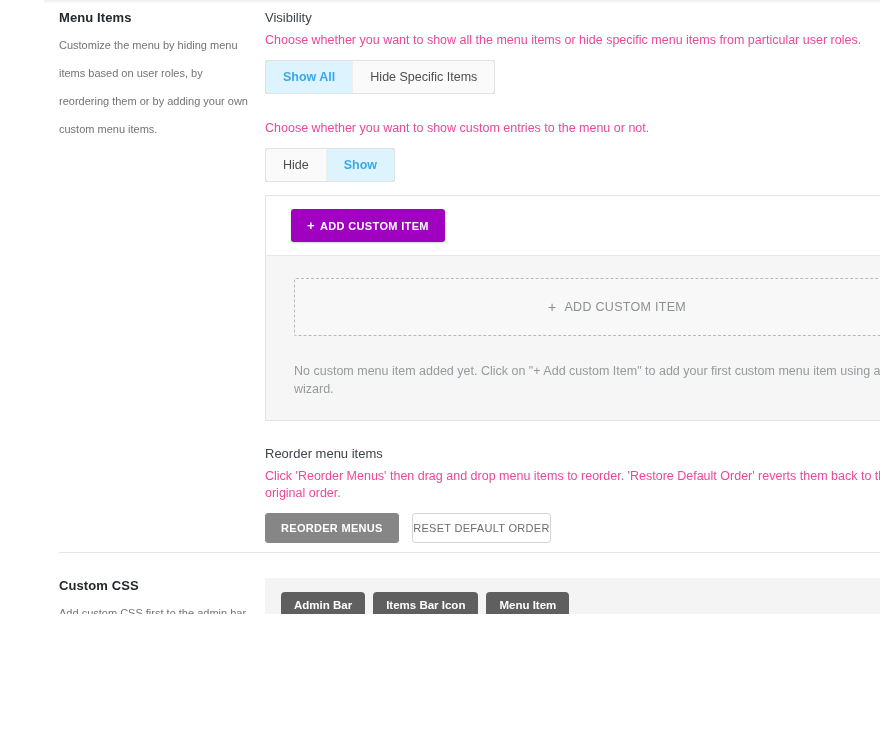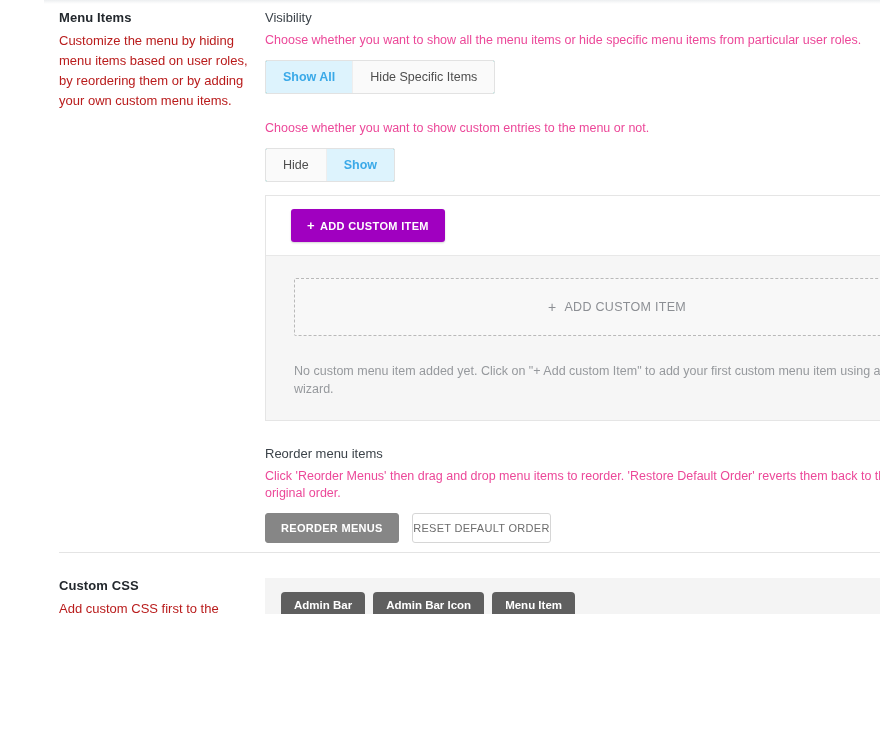--- a/index.html
+++ b/index.html
@@ -52,23 +52,23 @@
     width: 190px;
   }
   .side-title {
     font-size: 13px;
     font-weight: bold;
     color: #23282d;
     margin: 0 0 6px 0;
     letter-spacing: .1px;
   }
   .side-desc {
-    font-size: 13px;
-    line-height: 20px;
-    color: #b91c1c;
+    font-size: 11px;
+    line-height: 28px;
+    color: #737373;
     margin: 0;
   }
 
   .main-col {
     position: absolute;
     left: 221px;
     right: 0;
   }
 
   .group-title {
@@ -318,21 +318,21 @@
   <div class="section section-custom-css">
     <div class="side-col" style="top:25px;">
       <h2 class="side-title">Custom CSS</h2>
       <p class="side-desc">Add custom CSS first to the admin bar. No other part of WordPress will be affected.</p>
     </div>
   </div>
 
   <div class="css-panel">
     <div class="css-tabs">
       <button class="css-tab">Admin Bar</button>
-      <button class="css-tab">Admin Bar Icon</button>
+      <button class="css-tab">Items Bar Icon</button>
       <button class="css-tab">Menu Item</button>
     </div>
 
     <div class="editor">
       <div class="gutter">1</div>
       <div class="code-area">
         <div class="caret"></div>
         <span class="placeholder">Enter custom CSS here…</span>
       </div>
     </div>

